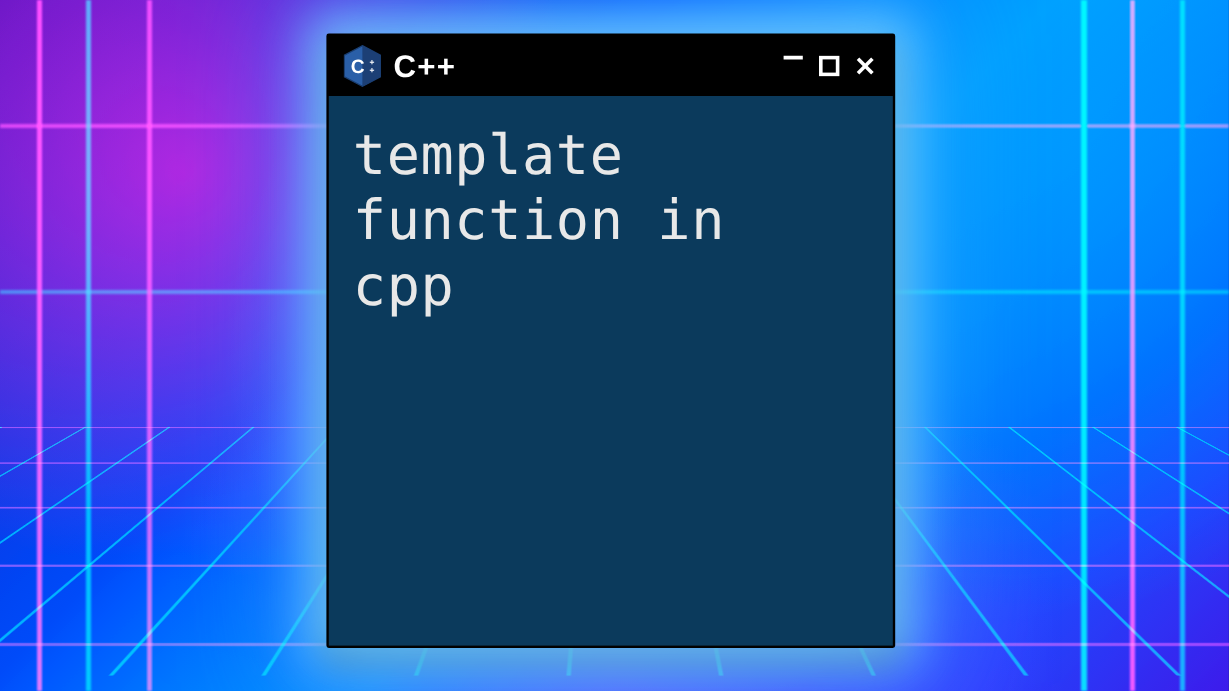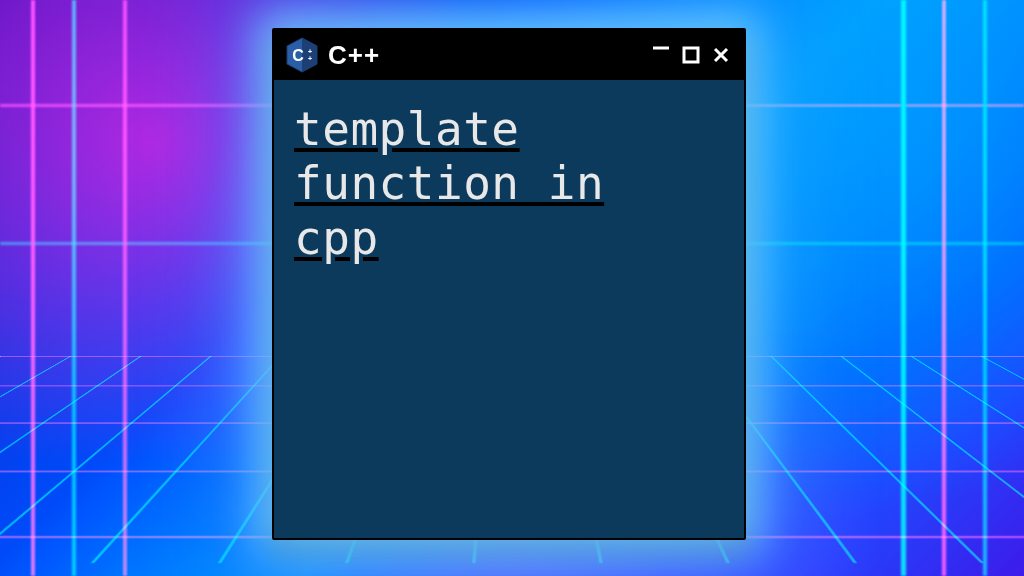--- a/index.html
+++ b/index.html
@@ -109,21 +109,20 @@
       font-size: 22px;
       line-height: 1;
       cursor: pointer;
     }
     .ctl.min { font-size: 34px; position: relative; top: -7px; }
     .ctl.max svg, .ctl.close svg { display: block; }
     .content {
       flex: 1;
       background: #0b3a5c;
       padding: 22px 20px;
-      text-decoration: underline;
     }
     .content-text {
       color: #e8e8e8;
       font-size: 46px;
       line-height: 1.18;
       white-space: pre-line;
       font-family: 'DejaVu Sans Mono', 'Menlo', 'Consolas', monospace;
       letter-spacing: 0.5px;
     }
   </style>

